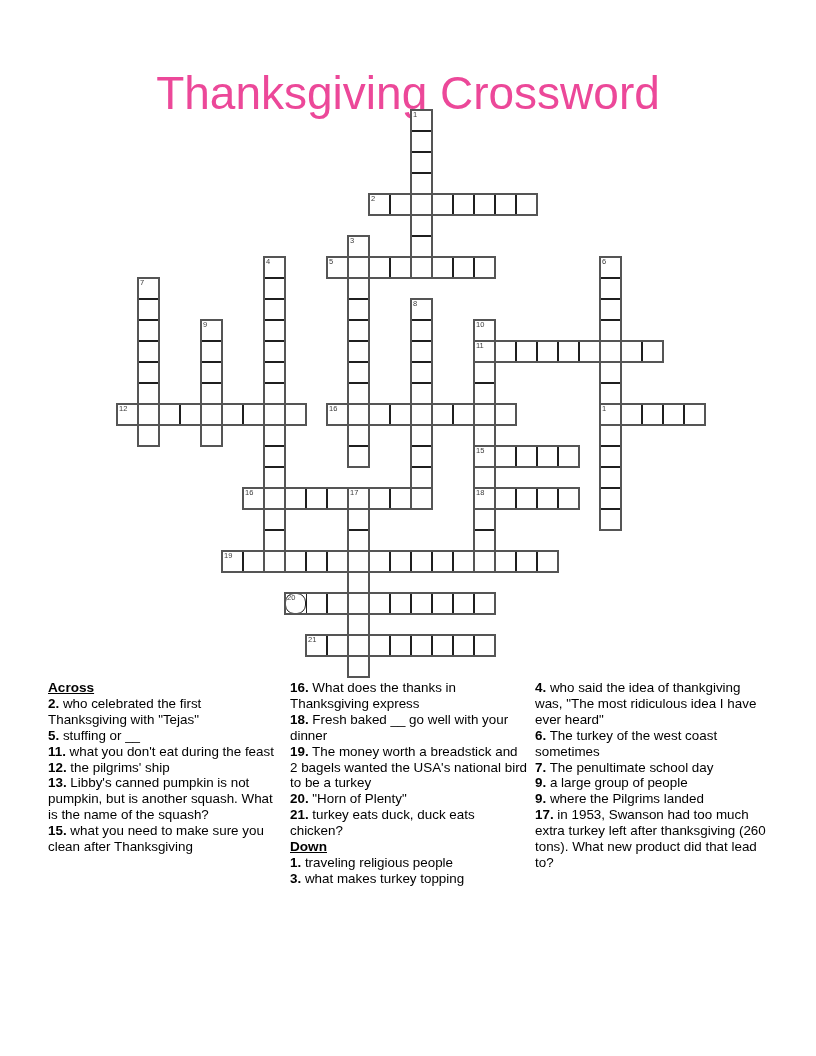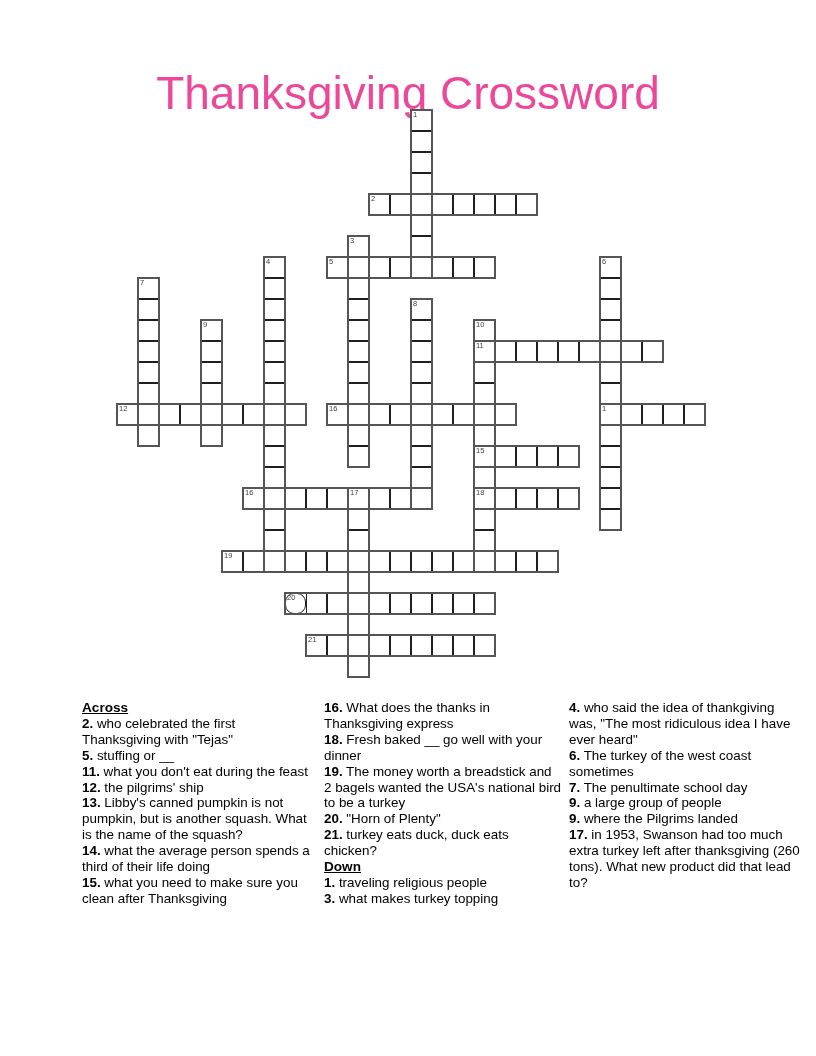--- a/index.html
+++ b/index.html
@@ -17,21 +17,21 @@
   }
   .cell .num{
     position:absolute;top:0px;left:1px;font-size:7.5px;line-height:8px;color:#3c3c3c;
     font-family:"Liberation Sans",sans-serif;
   }
   .outline{
     position:absolute;box-sizing:border-box;border:2px solid #555555;
     pointer-events:none;background:transparent;
   }
 
-  .clues{position:absolute;top:700px;left:48px;width:722px;height:250px;margin-left:34px;}
+  .clues{position:absolute;top:680px;left:48px;width:722px;height:250px;}
   .clue-col{position:absolute;top:0;}
   .clue-col-1{left:0;width:230px;}
   .clue-col-2{left:242px;width:238px;}
   .clue-col-3{left:487px;width:235px;}
   .clue{font-size:13.4px;line-height:15.9px;color:#000;margin:0;}
   .clue .cnum{font-weight:bold;}
   .clue-header{
     font-size:13.6px;line-height:15.9px;color:#000;font-weight:bold;
     text-decoration:underline;margin:0;
   }
@@ -280,21 +280,20 @@
   </div>
 
 <div class="clues">
   <div class="clue-col clue-col-1">
       <div class="clue-header">Across</div>
       <div class="clue"><span class="cnum">2.</span> who celebrated the first Thanksgiving with "Tejas"</div>
       <div class="clue"><span class="cnum">5.</span> stuffing or __</div>
       <div class="clue"><span class="cnum">11.</span> what you don't eat during the feast</div>
       <div class="clue"><span class="cnum">12.</span> the pilgrims' ship</div>
       <div class="clue"><span class="cnum">13.</span> Libby's canned pumpkin is not pumpkin, but is another squash. What is the name of the squash?</div>
-      <div class="clue"><span class="cnum">14.</span> what the average person spends a third of their life doing</div>
       <div class="clue"><span class="cnum">15.</span> what you need to make sure you clean after Thanksgiving</div>
     </div>
   <div class="clue-col clue-col-2">
       <div class="clue"><span class="cnum">16.</span> What does the thanks in Thanksgiving express</div>
       <div class="clue"><span class="cnum">18.</span> Fresh baked __ go well with your dinner</div>
       <div class="clue"><span class="cnum">19.</span> The money worth a breadstick and 2 bagels wanted the USA's national bird to be a turkey</div>
       <div class="clue"><span class="cnum">20.</span> "Horn of Plenty"</div>
       <div class="clue"><span class="cnum">21.</span> turkey eats duck, duck eats chicken?</div>
       <div class="clue-header">Down</div>
       <div class="clue"><span class="cnum">1.</span> traveling religious people</div>

